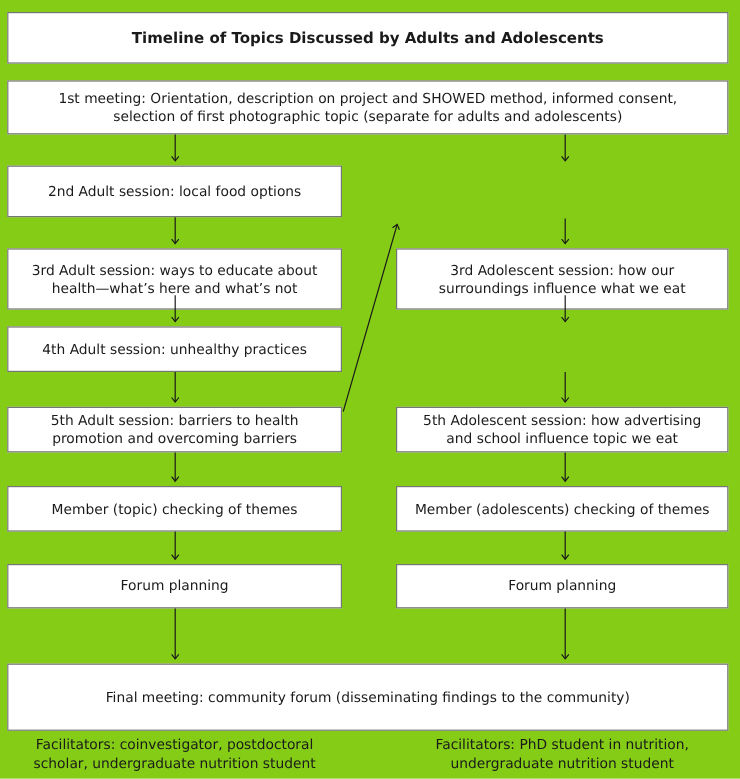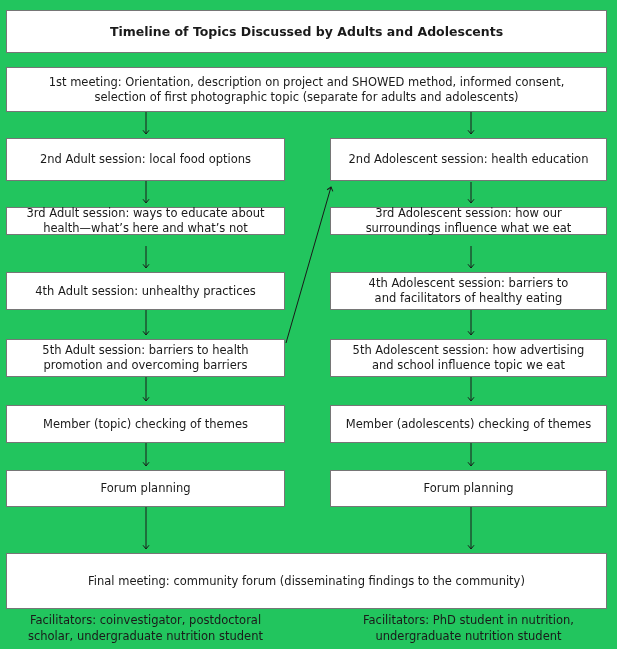--- a/index.html
+++ b/index.html
@@ -5,21 +5,21 @@
   html, body {
     margin: 0;
     padding: 0;
     background: #ffffff;
     font-family: "DejaVu Sans", sans-serif;
   }
   .canvas {
     position: relative;
     width: 617px;
     height: 649px;
-    background: #22c55e;
+    background: #84cc16;
     overflow: hidden;
   }
   .arrow-layer {
     position: absolute;
     left: 0; top: 0;
     width: 617px; height: 649px;
     z-index: 2;
     pointer-events: none;
   }
   .box {
@@ -53,21 +53,21 @@
     z-index: 1;
   }
   
   .w-full { left: 6px;   width: 601px; }
   .col-l  { left: 6px;   width: 279px; }
   .col-r  { left: 330px; width: 277px; }
 
   .r-title { top: 10px;  height: 43px; }
   .r-first { top: 67px;  height: 45px; }
   .r2      { top: 138px; height: 43px; }
-  .r3      { top: 207px; height: 28px; }
+  .r3      { top: 207px; height: 51px; }
   .r4      { top: 272px; height: 38px; }
   .r5      { top: 339px; height: 38px; }
   .r6      { top: 405px; height: 38px; }
   .r7      { top: 470px; height: 37px; }
   .r-final { top: 553px; height: 56px; }
   .r-note  { top: 612px; }
 </style>
 </head>
 <body>
 
@@ -108,25 +108,22 @@
 
   <div class="box col-l r2">2nd Adult session: local food options</div>
   <div class="box col-l r3">3rd Adult session: ways to educate about
 health—what’s here and what’s not</div>
   <div class="box col-l r4">4th Adult session: unhealthy practices</div>
   <div class="box col-l r5">5th Adult session: barriers to health
 promotion and overcoming barriers</div>
   <div class="box col-l r6">Member (topic) checking of themes</div>
   <div class="box col-l r7">Forum planning</div>
 
-  <div class="box col-r r2">2nd Adolescent session: health education</div>
   <div class="box col-r r3">3rd Adolescent session: how our
 surroundings influence what we eat</div>
-  <div class="box col-r r4">4th Adolescent session: barriers to
-and facilitators of healthy eating</div>
   <div class="box col-r r5">5th Adolescent session: how advertising
 and school influence topic we eat</div>
   <div class="box col-r r6">Member (adolescents) checking of themes</div>
   <div class="box col-r r7">Forum planning</div>
 
   <div class="box w-full r-final">Final meeting: community forum (disseminating findings to the community)</div>
 
   <div class="note col-l r-note">Facilitators: coinvestigator, postdoctoral
 scholar, undergraduate nutrition student</div>
   <div class="note col-r r-note">Facilitators: PhD student in nutrition,

